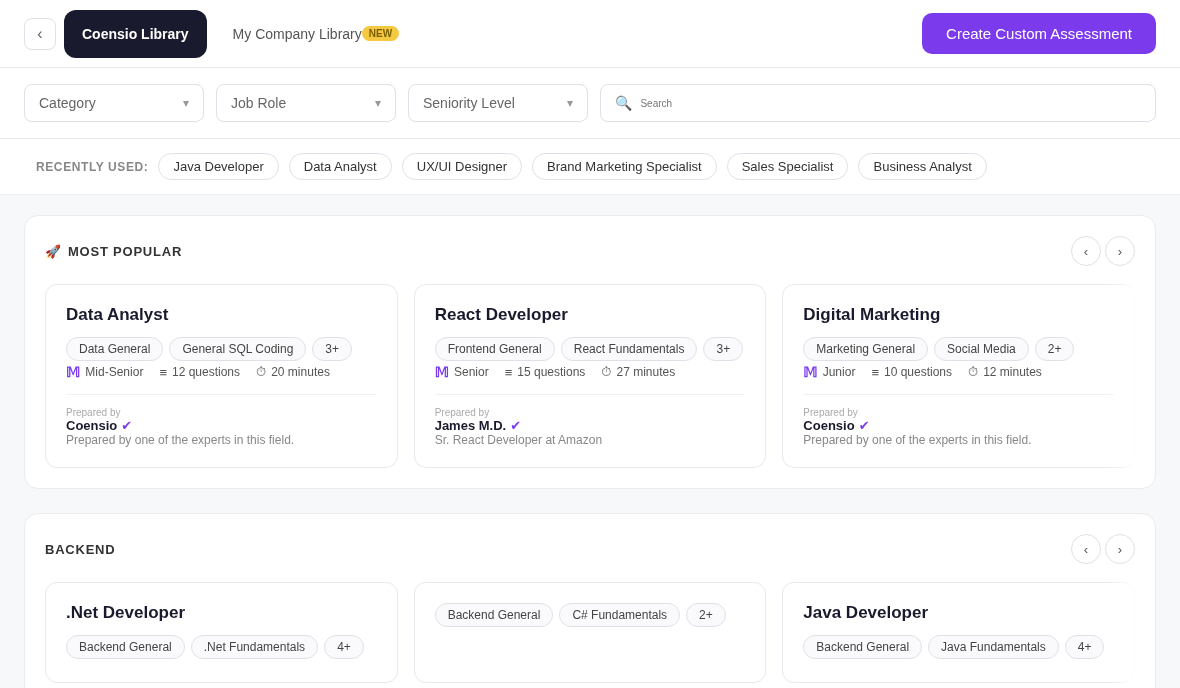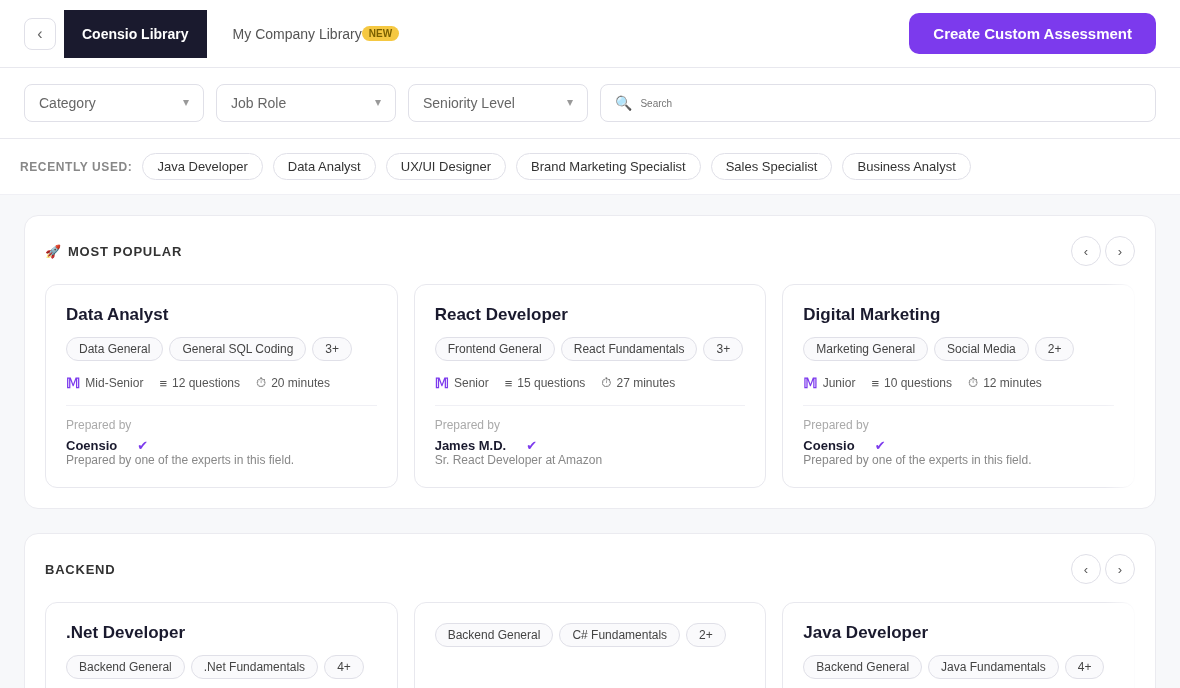--- a/index.html
+++ b/index.html
@@ -1,63 +1,63 @@
 <!DOCTYPE html>
 <html><head>
   <meta charset="utf-8">
   <style>
     * { box-sizing: border-box; margin: 0; padding: 0; }
     body { font-family: -apple-system, BlinkMacSystemFont, 'Segoe UI', sans-serif; background: #f7f8fa; color: #1a1a2e; font-size: 14px; }
 
     
     .header { display: flex; align-items: center; background: #fff; padding: 0 24px; height: 68px; border-bottom: 1px solid #e8e8ee; gap: 8px; }
     .back-btn { width: 32px; height: 32px; border-radius: 8px; border: 1px solid #e0e0e8; background: #fff; cursor: pointer; display: flex; align-items: center; justify-content: center; color: #666; font-size: 16px; flex-shrink: 0; }
-    .tab-active { background: #1a1a2e; color: #fff; border-radius: 0; padding: 16px 18px; font-weight: 600; font-size: 14px; cursor: pointer; border: none; }
+    .tab-active { background: #1a1a2e; color: #fff; border-radius: 12px; padding: 16px 18px; font-weight: 600; font-size: 14px; cursor: pointer; border: none; }
     .tab-inactive { background: transparent; color: #555; border-radius: 8px; padding: 8px 18px; font-weight: 500; font-size: 14px; cursor: pointer; border: none; display: flex; align-items: center; }
     .badge-new { background: #f5c842; color: #7a6000; font-size: 10px; font-weight: 700; padding: 2px 7px; border-radius: 10px; }
     .header-spacer { flex: 1; }
-    .create-btn { background: #7c3aed; color: #fff; border: none; border-radius: 10px; padding: 12px 24px; font-size: 15px; font-weight: 700; cursor: pointer; white-space: nowrap; }
+    .create-btn { background: #7c3aed; color: #fff; border: none; border-radius: 10px; padding: 12px 24px; font-size: 15px; font-weight: 400; cursor: pointer; white-space: nowrap; }
 
     
     .filters-bar { display: flex; align-items: center; gap: 12px; padding: 16px 24px; background: #fff; border-bottom: 1px solid #e8e8ee; }
-    .filter-select { display: flex; justify-content: space-between; border: 1px solid #e0e0e8; border-radius: 8px; padding: 10px 14px; min-width: 180px; cursor: pointer; background: #fff; color: #666; font-size: 14px; gap: 8px; }
+    .filter-select { display: flex; align-items: center; justify-content: space-between; border: 1px solid #e0e0e8; border-radius: 8px; padding: 10px 14px; min-width: 180px; cursor: pointer; background: #fff; color: #666; font-size: 14px; gap: 8px; }
     .filter-select .chevron { color: #999; font-size: 12px; }
     .search-box { display: flex; align-items: center; border: 1px solid #e0e0e8; border-radius: 8px; padding: 10px 14px; flex: 1; gap: 8px; background: #fff; }
     .search-box input { border: none; outline: none; font-size: 10px; color: #333; width: 100%; background: transparent; }
     .search-icon { color: #aaa; font-size: 14px; }
 
     
-    .recently-used { display: flex; align-items: center; gap: 10px; padding: 14px 20px; background: #fff; flex-wrap: wrap; border-bottom: 1px solid #f0f0f5; }
+    .recently-used { display: flex; align-items: center; gap: 10px; padding: 14px 36px; background: #fff; flex-wrap: wrap; border-bottom: 1px solid #f0f0f5; }
     .recently-label { font-weight: 600; font-size: 12px; color: #888; letter-spacing: 0.05em; white-space: nowrap; }
     .chip { border: 1px solid #e0e0e8; border-radius: 20px; padding: 5px 14px; font-size: 13px; color: #333; cursor: pointer; background: #fff; white-space: nowrap; }
 
     
     .main { padding: 20px 24px; overflow-y: auto; }
 
     
     .section { background: #fff; border-radius: 14px; padding: 20px; margin-bottom: 24px; border: 1px solid #ebebf0; }
     .section-header { display: flex; align-items: center; justify-content: space-between; margin-bottom: 18px; }
     .section-title { font-weight: 700; font-size: 13px; color: #333; letter-spacing: 0.06em; display: flex; align-items: center; gap: 6px; }
     .nav-arrows { display: flex; gap: 4px; }
     .nav-btn { width: 30px; height: 30px; border-radius: 50%; border: 1px solid #e0e0e8; background: #fff; cursor: pointer; display: flex; align-items: center; justify-content: center; font-size: 13px; color: #555; }
 
     
     .cards-row { display: grid; grid-template-columns: repeat(3, 1fr); gap: 16px; overflow: hidden; }
 
     
     .card { border: 1px solid #e8e8ee; border-radius: 12px; padding: 20px; background: #fff; position: relative; }
     .card-title { font-size: 17px; font-weight: 700; color: #1a1a2e; margin-bottom: 12px; }
-    .tags { display: flex; gap: 6px; flex-wrap: wrap; margin-bottom: 14px; }
+    .tags { display: flex; gap: 6px; flex-wrap: wrap; margin-bottom: 3px; }
     .tag { border: 1px solid #e0e0e8; border-radius: 20px; padding: 4px 12px; font-size: 12px; color: #444; background: #fafafc; }
     .card-meta { display: flex; align-items: center; gap: 16px; margin-bottom: 14px; }
     .meta-item { display: flex; align-items: center; gap: 5px; font-size: 12px; color: #555; }
     .meta-icon { font-size: 13px; }
     .divider { height: 1px; background: #f0f0f5; margin: 12px 0; }
-    .prepared-by-label { font-size: 12px; color: #aaa; margin-bottom: 6px; }
-    .author { display: flex; align-items: center; gap: 20px; }
+    .prepared-by-label { font-size: 10px; color: #aaa; }
+    .author { display: flex; align-items: center; gap: 4px; }
     .author-name { font-weight: 600; font-size: 13px; color: #1a1a2e; }
     .verified-icon { color: #7c3aed; font-size: 13px; }
     .author-bio { font-size: 12px; color: #888; margin-top: 0; }
     .seniority-badge { display: flex; align-items: center; gap: 5px; }
     .seniority-icon { color: #7c3aed; font-size: 14px; font-weight: 700; }
 
     
     .cards-row-wrapper { position: relative; overflow: hidden; }
     .cards-row-wrapper::after { content: ''; position: absolute; right: 0; top: 0; bottom: 0; width: 30px; background: linear-gradient(to right, transparent, rgba(255,255,255,0.9)); pointer-events: none; }
   </style>

